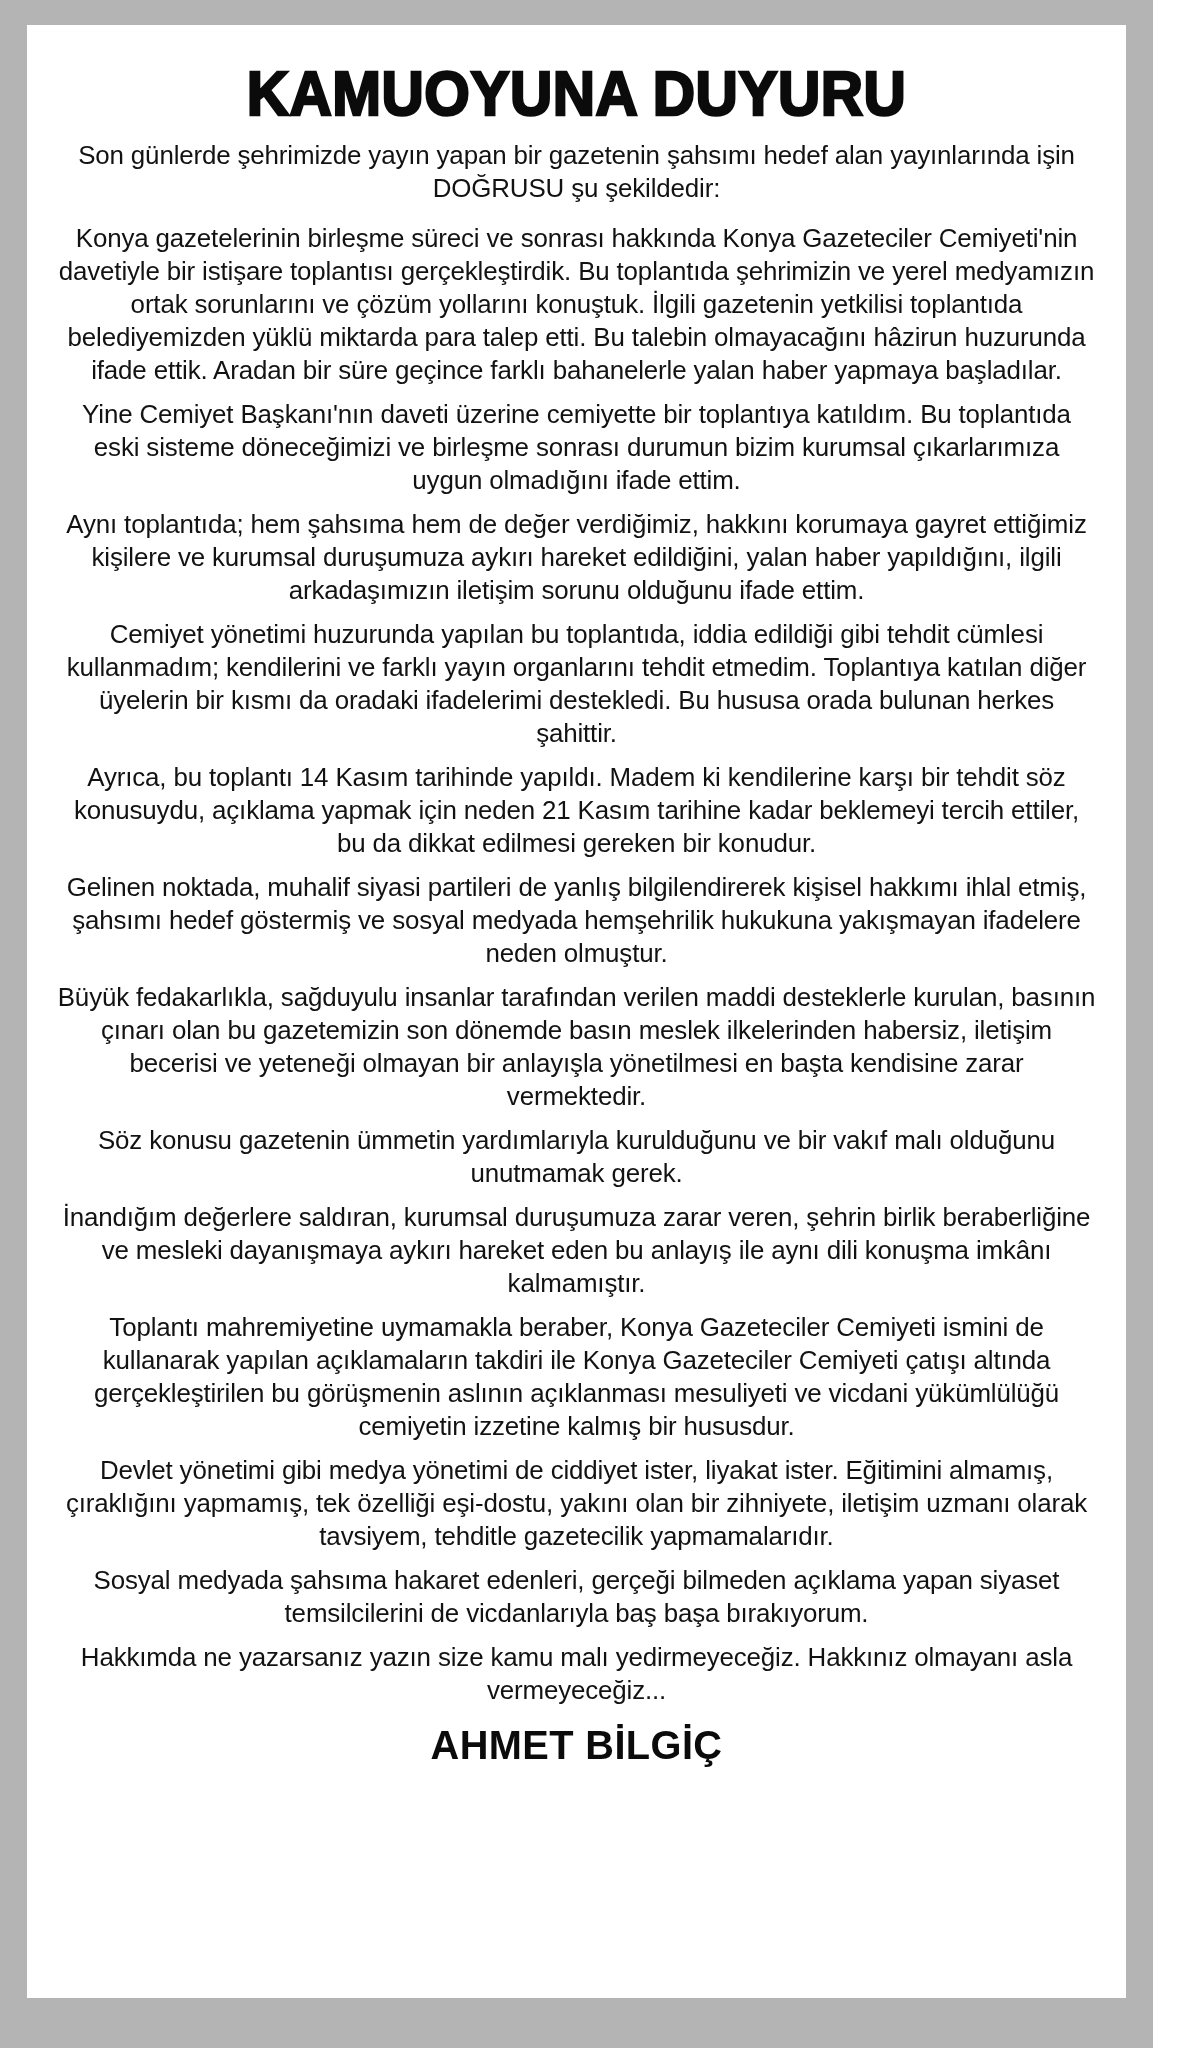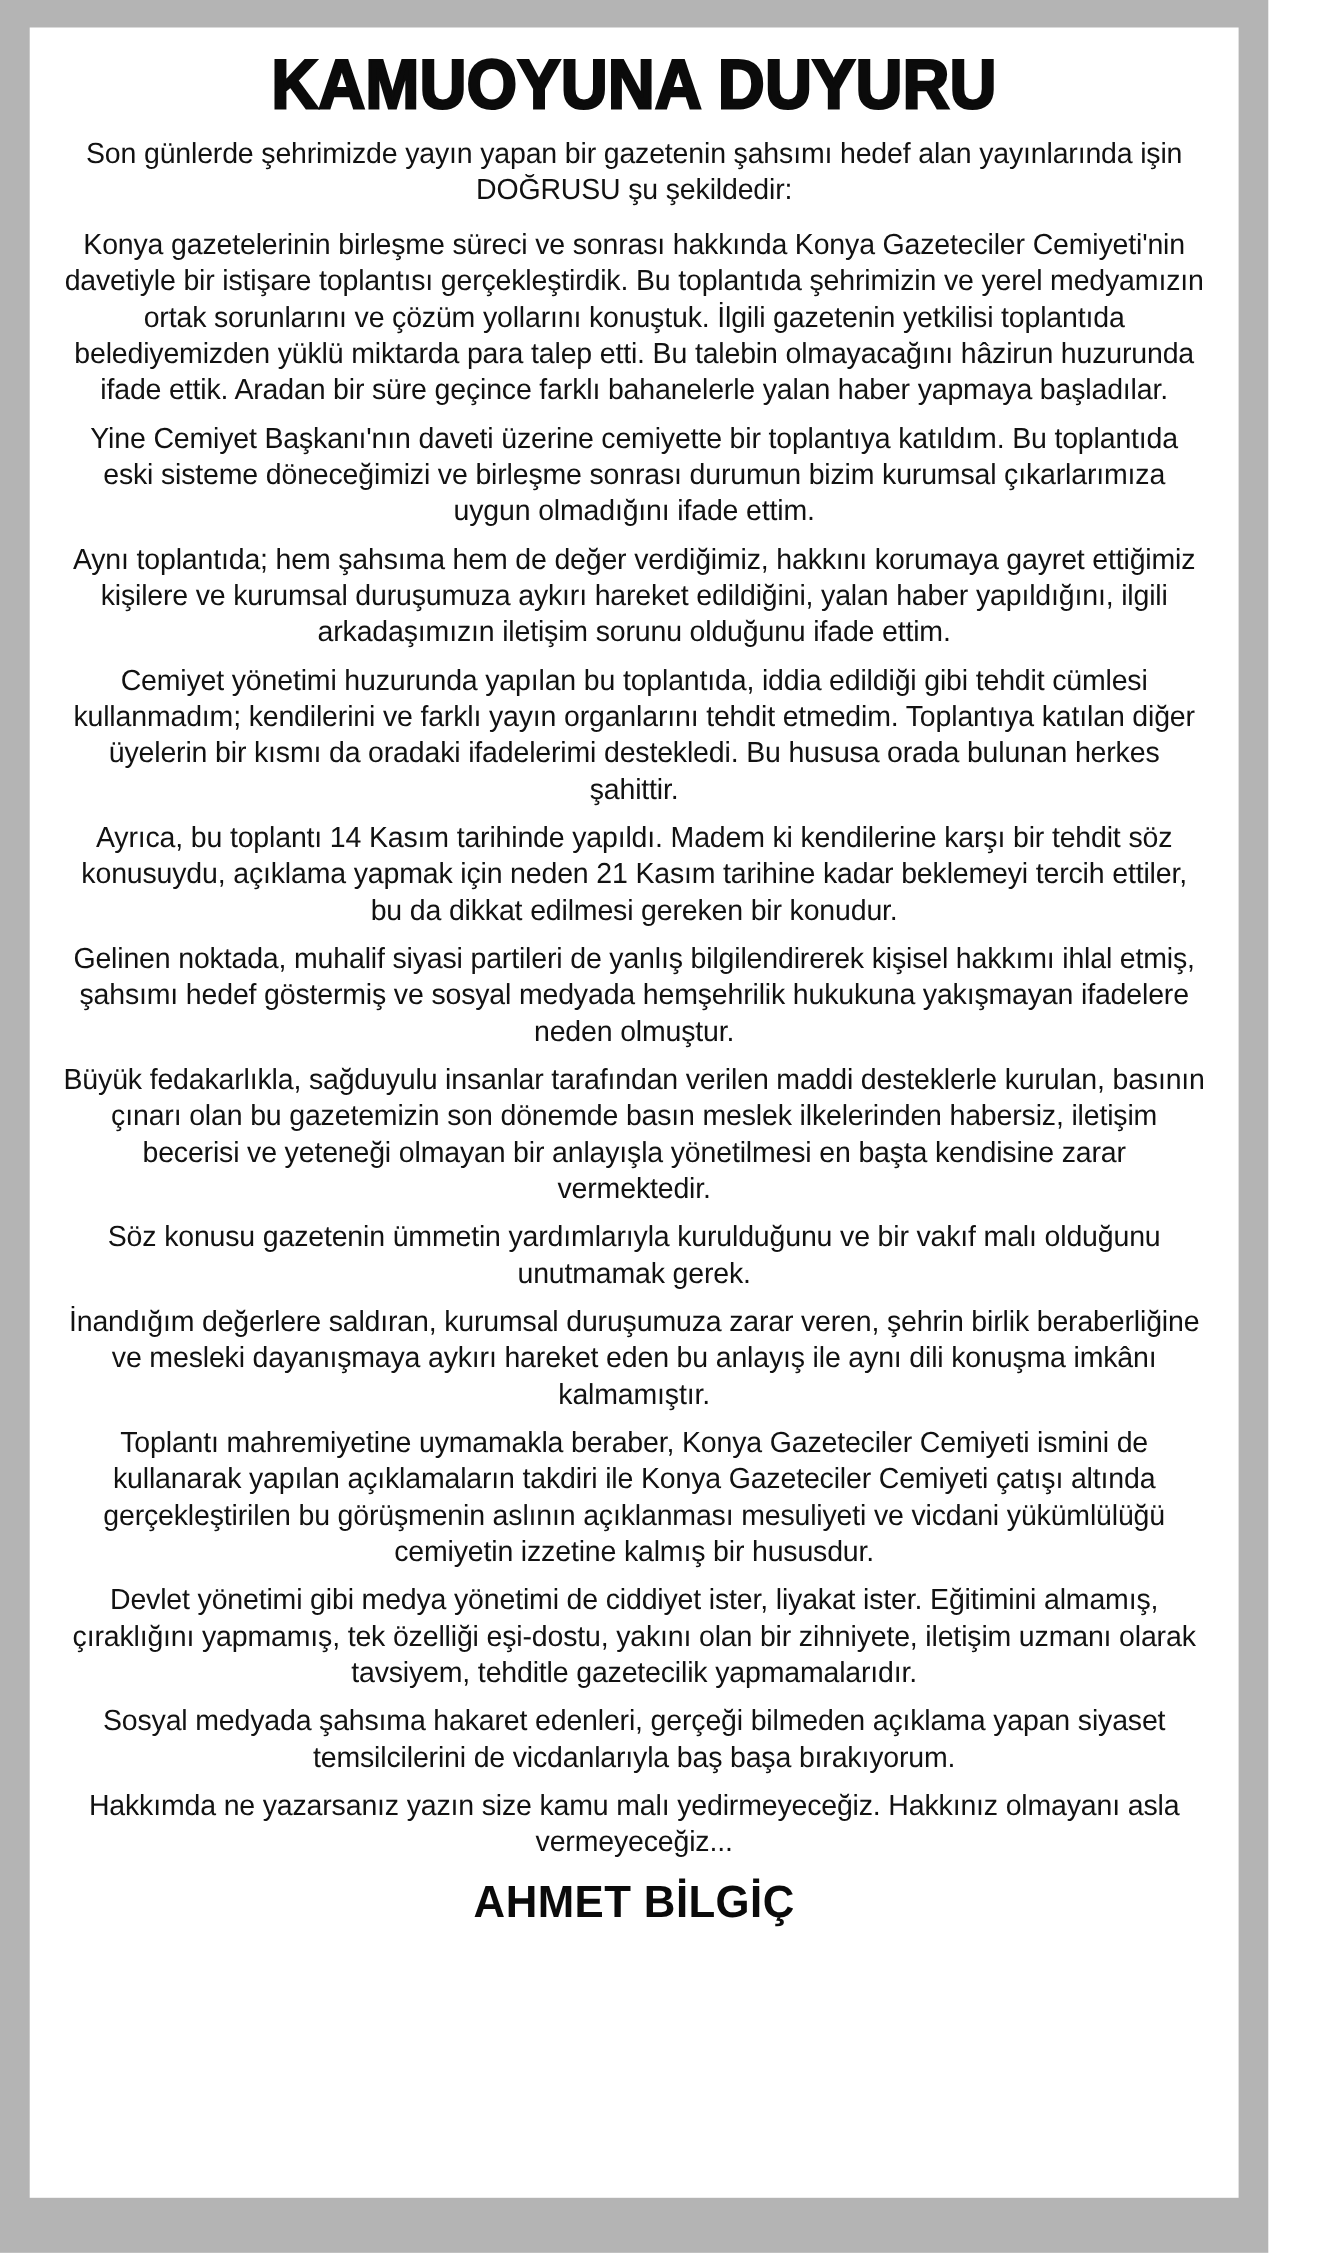--- a/index.html
+++ b/index.html
@@ -29,21 +29,21 @@
     left: 27px;
     top: 25px;
     width: 1099px;
     height: 1973px;
     background: #ffffff;
     box-sizing: border-box;
     overflow: hidden;
   }
 
   #sheet-inner {
-    padding: 14px 22px 10px 22px;
+    padding: 30px 22px 10px 22px;
     box-sizing: border-box;
   }
 
   
   .headline {
     text-align: center;
     font-family: "Liberation Sans", sans-serif;
     font-weight: 700;
     font-size: 63px;
     line-height: 1.02;

